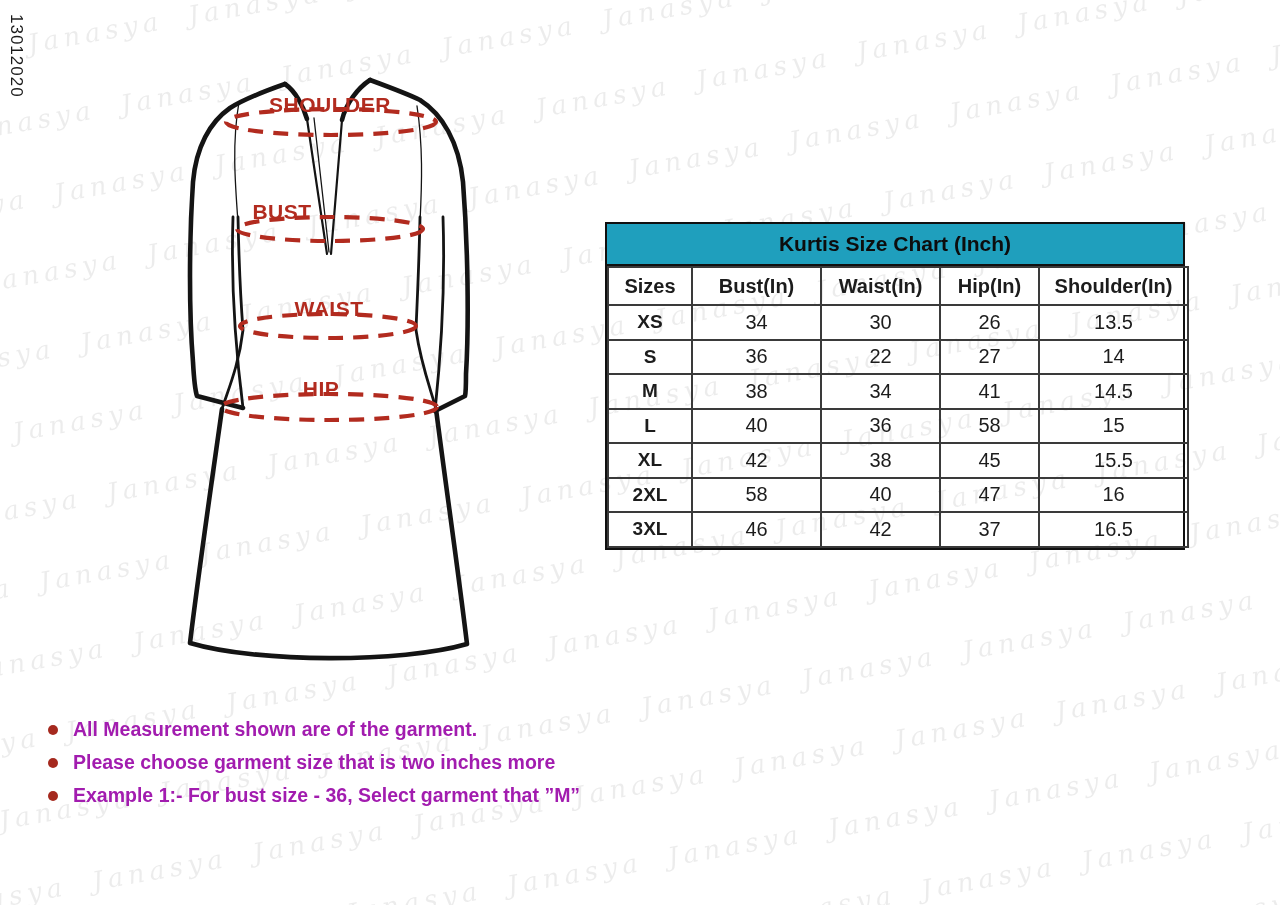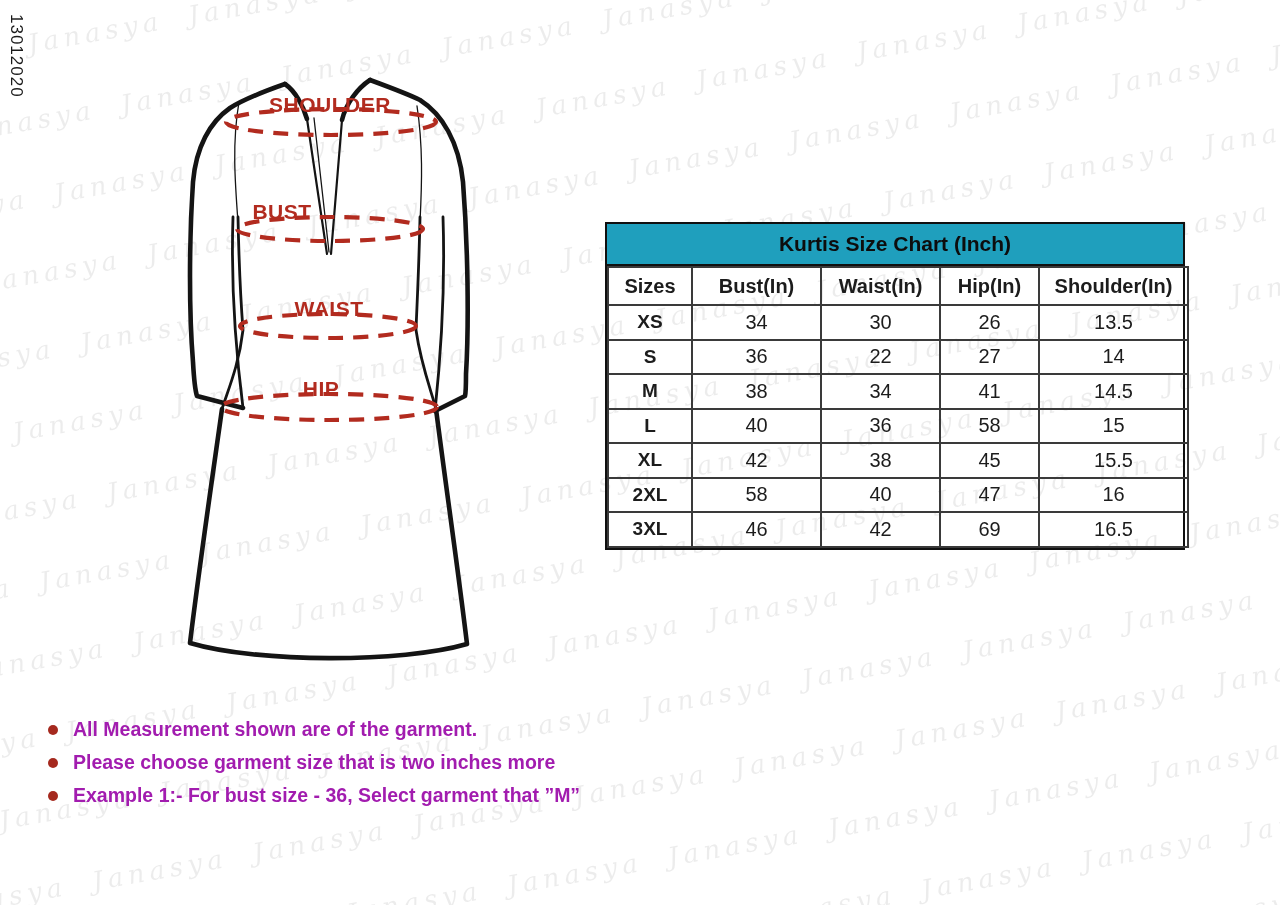--- a/index.html
+++ b/index.html
@@ -270,21 +270,21 @@
             <td class="size-cell">2XL</td>
             <td>58</td>
             <td>40</td>
             <td>47</td>
             <td>16</td>
           </tr>
           <tr>
             <td class="size-cell">3XL</td>
             <td>46</td>
             <td>42</td>
-            <td>69</td>
+            <td>37</td>
             <td>16.5</td>
           </tr>
         </tbody>
     </table>
   </div>
 
   <div class="notes">
       <div class="note">
         <span class="dot"></span>
         <div class="note-lines">

